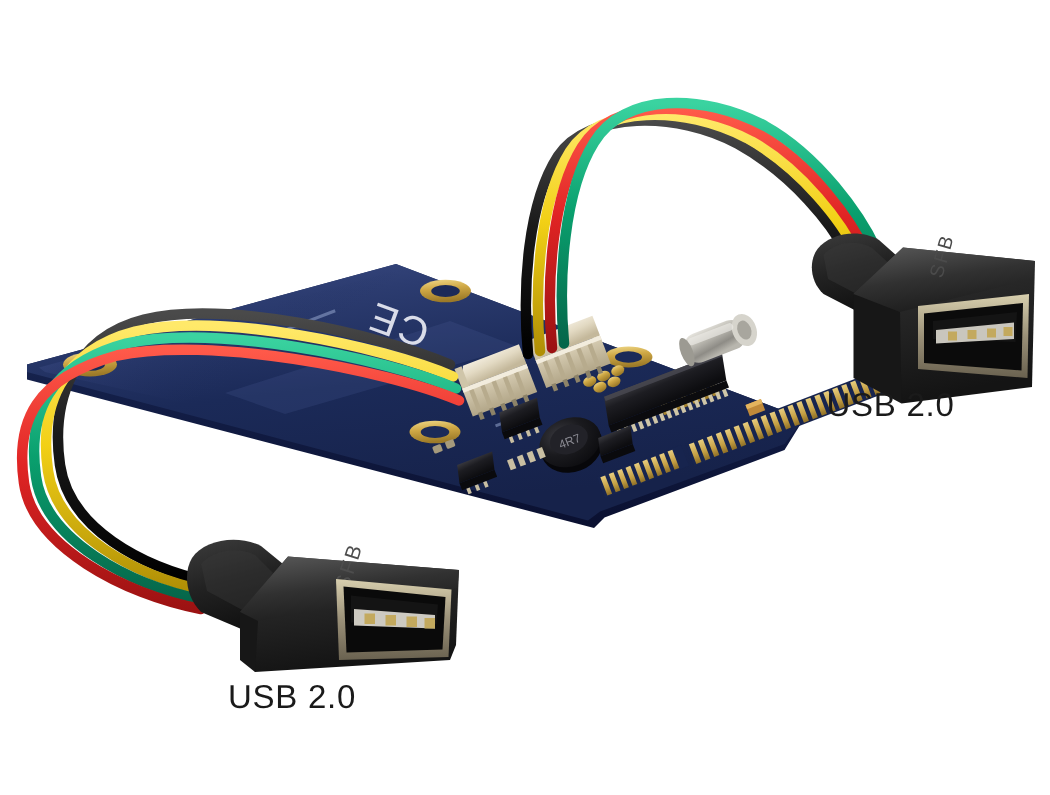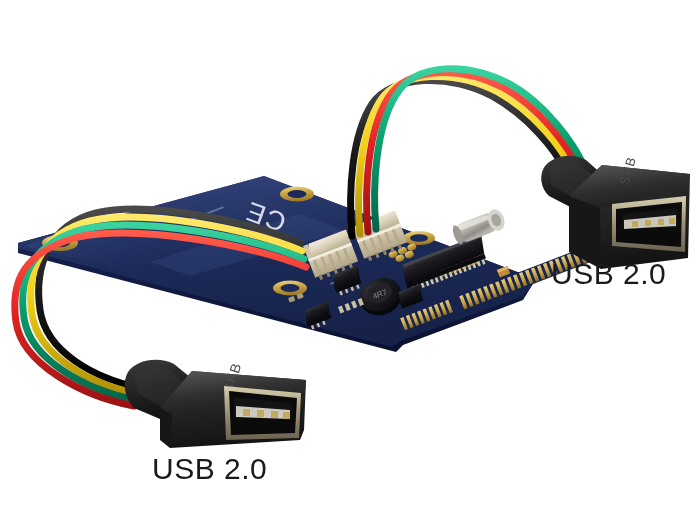--- a/index.html
+++ b/index.html
@@ -13,21 +13,21 @@
     height: 530px;
     background: #ffffff;
     overflow: hidden;
     font-family: "Liberation Sans", sans-serif;
   }
   #stage svg { display: block; }
 
   .label-usb {
     position: absolute;
     font-family: "Liberation Sans", sans-serif;
-    font-size: 30px;
+    font-size: 22px;
     font-weight: 400;
     color: #1a1a1a;
     letter-spacing: 0.5px;
     white-space: nowrap;
   }
   #label-usb-bottom { left: 152px; top: 452px; }
   #label-usb-right  { left: 551px; top: 257px; }
 </style>
 </head>
 <body>

